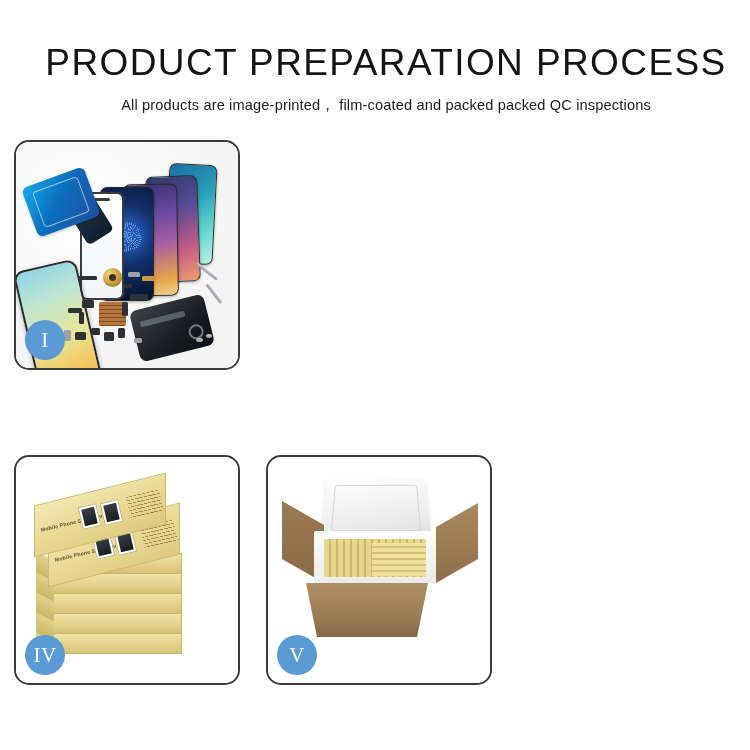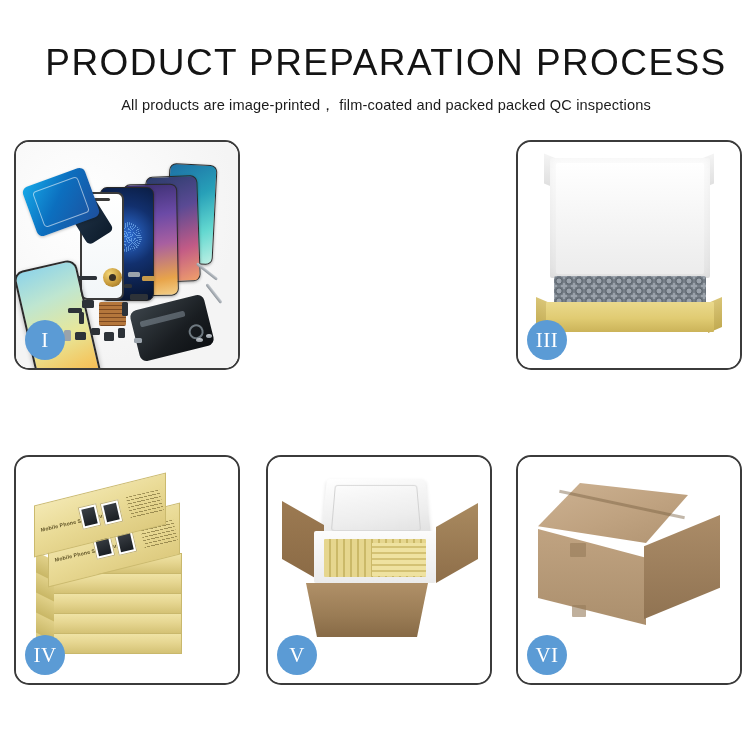--- a/index.html
+++ b/index.html
@@ -565,32 +565,20 @@
 
         <div class="tool" style="left:178px; top:128px; width:26px; height:3px; transform:rotate(38deg);"></div>
         <div class="tool" style="left:186px; top:150px; width:24px; height:3px; transform:rotate(52deg);"></div>
         <div class="tool" style="left:180px; top:196px; width:7px; height:4px; border-radius:50%;"></div>
         <div class="tool" style="left:190px; top:192px; width:6px; height:4px; border-radius:50%;"></div>
       </div>
       <div class="badge">I</div>
     </div>
 
 
-    <div class="card c3">
-      <div class="photo p3">
-        <div class="box3-lidflap-l"></div>
-        <div class="box3-lidflap-r"></div>
-        <div class="box3-foam"></div>
-        <div class="bubble-fill"></div>
-        <div class="box3-left"></div>
-        <div class="box3-right"></div>
-        <div class="box3-front"></div>
-      </div>
-      <div class="badge">III</div>
-    </div>
 
     <div class="card c4">
       <div class="photo p4">
         <div class="stack-box" style="left:36px; top:176px;">
             <div class="side"></div>
           </div>
         <div class="stack-box" style="left:36px; top:156px;">
             <div class="side"></div>
           </div>
         <div class="stack-box" style="left:36px; top:136px;">
@@ -632,26 +620,15 @@
         <div class="v-flap-l"></div>
         <div class="v-flap-r"></div>
         <div class="v-foambody"></div>
         <div class="v-contents"></div>
         <div class="v-contents2"></div>
         <div class="v-carton-front"></div>
       </div>
       <div class="badge">V</div>
     </div>
 
-    <div class="card c6">
-      <div class="photo p6">
-        <div class="vi-top"></div>
-        <div class="vi-left"></div>
-        <div class="vi-right"></div>
-        <div class="vi-seam" style="left:40px; top:46px; width:128px; height:3px; transform:rotate(12deg);"></div>
-        <div class="vi-tape" style="left:52px; top:86px; width:16px; height:14px;"></div>
-        <div class="vi-tape" style="left:54px; top:148px; width:14px; height:12px;"></div>
-      </div>
-      <div class="badge">VI</div>
-    </div>
 
   </div>
 </div>
 
 </body></html>

